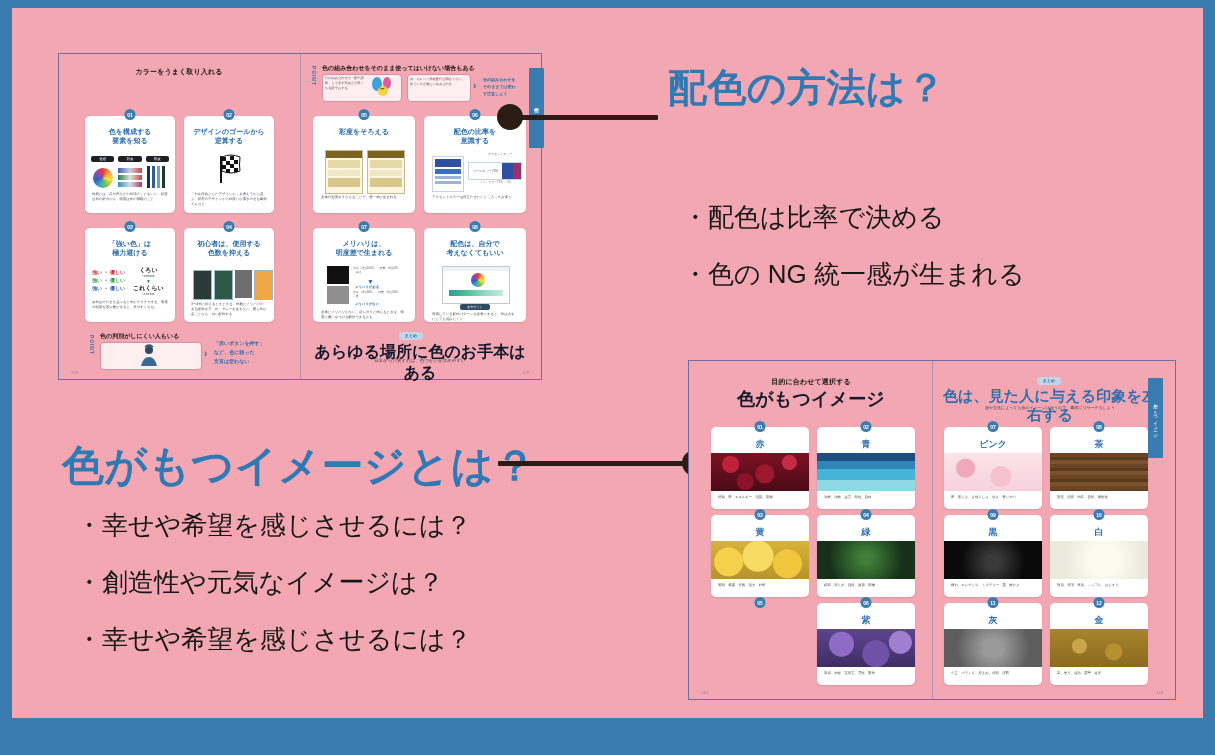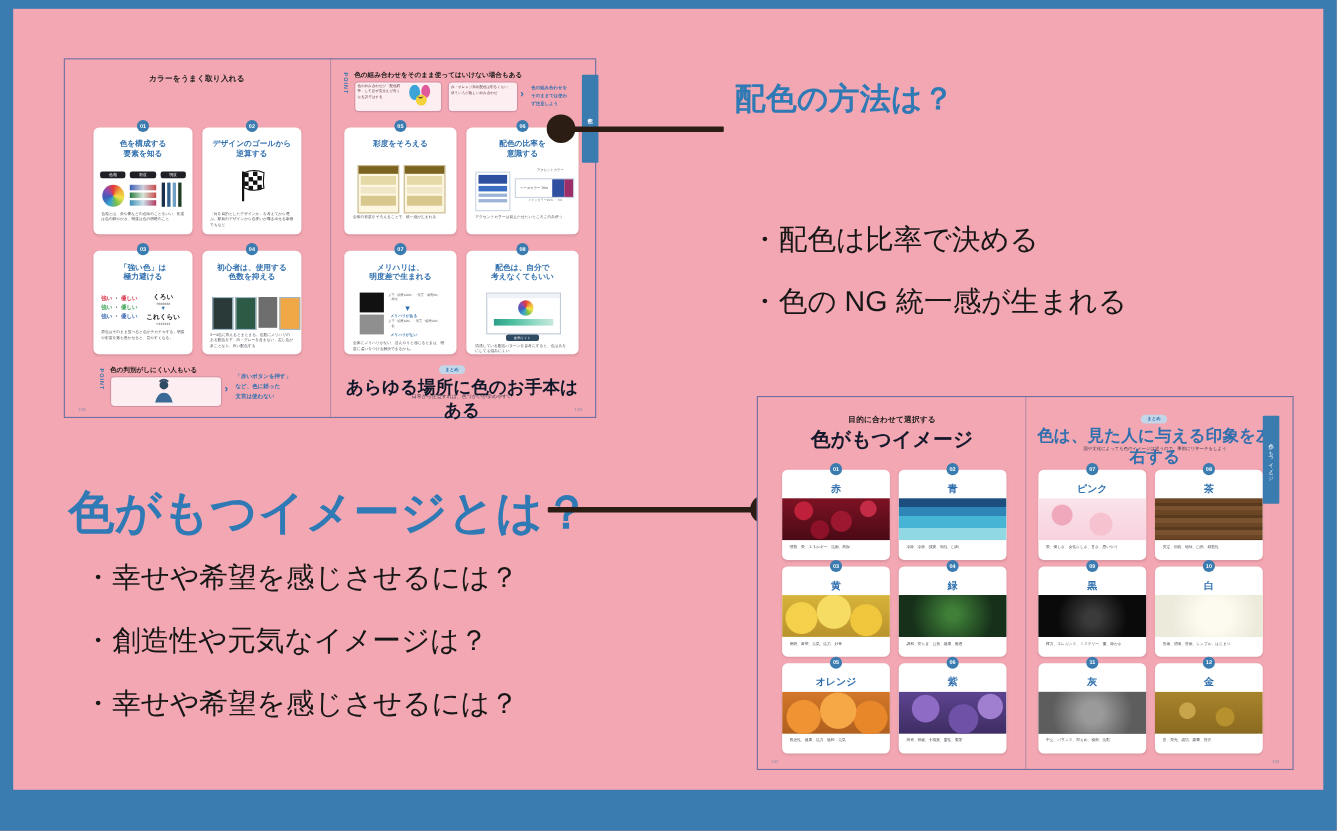--- a/index.html
+++ b/index.html
@@ -311,21 +311,21 @@
     <div style="position:absolute;left:250px;top:288px;width:222px;text-align:center;font-size:16px;font-weight:bold;color:#0f172a;">あらゆる場所に色のお手本はある</div>
     <div style="position:absolute;left:250px;top:304px;width:222px;text-align:center;font-size:4.5px;color:#3a3a4a;">日常から注意すれば、色づかいが学めやすい</div>
     <div class="pg-num" style="right:12px;bottom:4px;font-size:4px;">129</div>
   </div>
 
   <div class="side-tab" style="left:529px;top:68px;width:15px;height:80px;font-size:4.5px;">配色の方法</div>
 
   <div class="leader" style="left:510px;top:115px;width:148px;"></div>
   <div class="leader-dot" style="left:497px;top:104px;"></div>
 
-  <div class="callout-title" style="left:668px;top:71px;font-size:28px;">配色の方法は？</div>
+  <div class="callout-title" style="left:668px;top:61px;font-size:39px;">配色の方法は？</div>
   <div class="callout-line" style="left:682px;top:200px;font-size:26px;">・配色は比率で決める</div>
   <div class="callout-line" style="left:682px;top:257px;font-size:26px;">・色の NG 統一感が生まれる</div>
 
   <div class="callout-title" style="left:62px;top:438px;font-size:42px;">色がもつイメージとは？</div>
   <div class="leader" style="left:498px;top:461px;width:196px;"></div>
   <div class="leader-dot" style="left:682px;top:450px;"></div>
 
   <div class="callout-line" style="left:76px;top:508px;font-size:26px;">・幸せや希望を感じさせるには？</div>
   <div class="callout-line" style="left:76px;top:565px;font-size:26px;">・創造性や元気なイメージは？</div>
   <div class="callout-line" style="left:76px;top:622px;font-size:26px;">・幸せや希望を感じさせるには？</div>
@@ -361,25 +361,20 @@
     </div>
     <div class="badge" style="top:148px;left:71px;width:11px;height:11px;font-size:5px;">03</div>
 
     <div class="card" style="left:128px;top:154px;width:98px;height:82px;">
       <div class="card-h" style="margin-top:12px;font-size:9px;">緑</div>
       <div class="photo ph-green" style="top:26px;height:38px;"></div>
       <div class="card-body" style="position:absolute;left:7px;right:7px;top:68px;font-size:3.4px;">調和、安らぎ、自然、健康、癒着</div>
     </div>
     <div class="badge" style="top:148px;left:177px;width:11px;height:11px;font-size:5px;">04</div>
 
-    <div class="card" style="left:22px;top:242px;width:98px;height:82px;">
-      <div class="card-h" style="margin-top:12px;font-size:9px;">オレンジ</div>
-      <div class="photo ph-orange" style="top:26px;height:38px;"></div>
-      <div class="card-body" style="position:absolute;left:7px;right:7px;top:68px;font-size:3.4px;">親近性、健康、活力、温和、元気</div>
-    </div>
     <div class="badge" style="top:236px;left:71px;width:11px;height:11px;font-size:5px;">05</div>
 
     <div class="card" style="left:128px;top:242px;width:98px;height:82px;">
       <div class="card-h" style="margin-top:12px;font-size:9px;">紫</div>
       <div class="photo ph-purple" style="top:26px;height:38px;"></div>
       <div class="card-body" style="position:absolute;left:7px;right:7px;top:68px;font-size:3.4px;">高貴、神秘、非現実、霊性、繁栄</div>
     </div>
     <div class="badge" style="top:236px;left:177px;width:11px;height:11px;font-size:5px;">06</div>
 
     <div class="card" style="left:255px;top:66px;width:98px;height:82px;">

